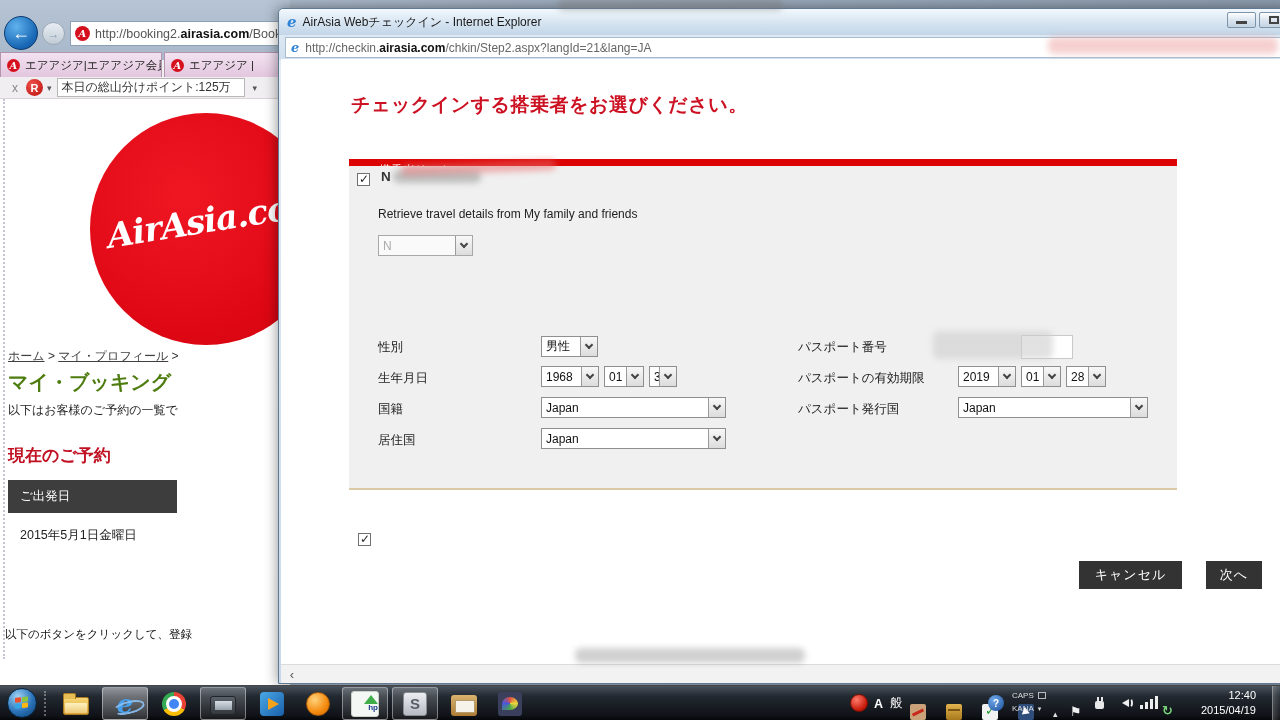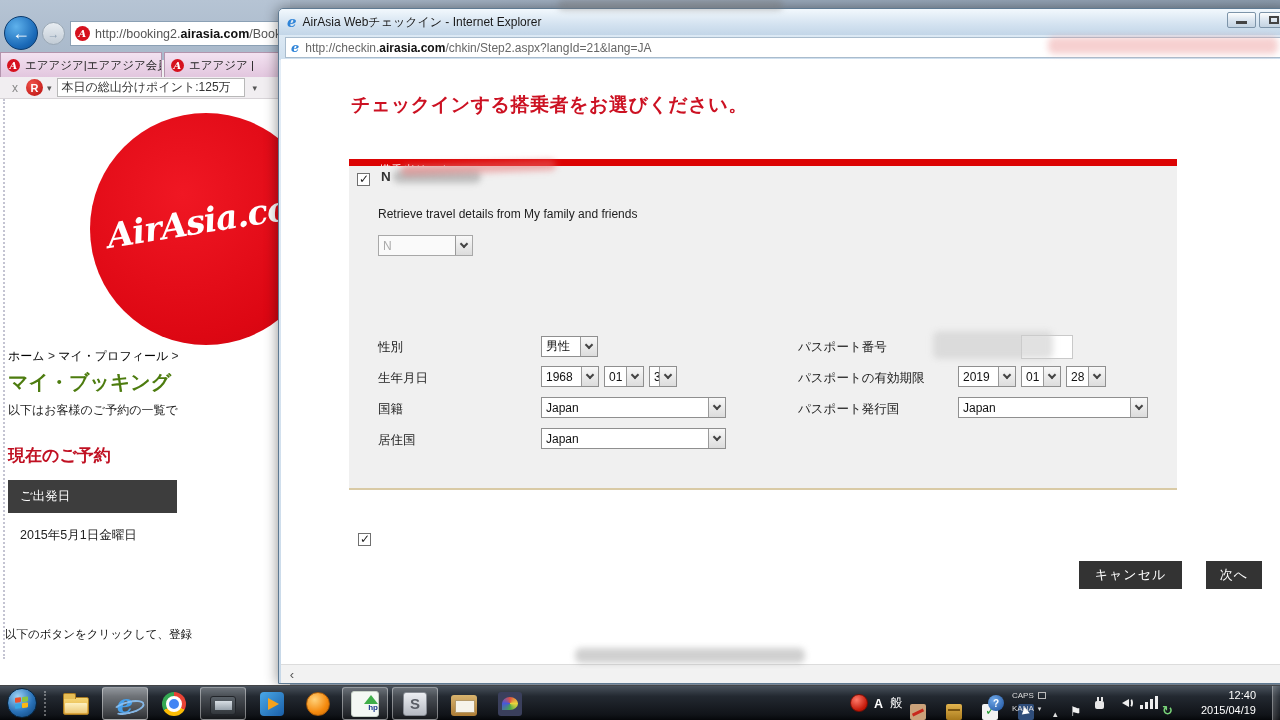--- a/index.html
+++ b/index.html
@@ -35,21 +35,21 @@
   #points-field{width:188px;height:19px;background:#fff;border:1px solid #b8b8b8;
     font-size:12px;color:#333;display:flex;align-items:center;padding:0 4px;margin-left:5px;white-space:nowrap;overflow:hidden;}
   .ddv{font-size:9px;color:#555;margin-left:4px;}
   #bg-content{left:0;top:99px;width:290px;height:591px;background:#fff;}
   #dotline{left:3px;top:0;width:2px;height:560px;border-left:2px dotted #c4c4d2;}
   #aa-logo{left:90px;top:14px;width:232px;height:232px;border-radius:50%;
     background:radial-gradient(circle at 40% 35%,#f01723,#dd0713 70%,#cc040f);overflow:visible;}
   #aa-logo-text{position:absolute;left:16px;top:86px;color:#fff;
     font:italic bold 34px "DejaVu Serif",serif;transform:rotate(-9deg);white-space:nowrap;letter-spacing:-1px;}
   .crumb{font-size:12px;color:#333;}
-  .crumb a{color:#000000;cursor:pointer;}
+  .crumb a{color:#404040;text-decoration:underline;cursor:pointer;}
   #bg-h1{font-size:20px;font-weight:bold;color:#4d7c0f;}
   #bg-intro{font-size:12px;color:#222;white-space:nowrap;}
   #bg-h2{font-size:17px;font-weight:bold;color:#c01022;}
   #dep-header{left:8px;top:381px;width:169px;height:33px;background:#3d3d3d;color:#fff;
     font-size:12.5px;display:flex;align-items:center;padding-left:12px;}
   #dep-date{left:20px;top:428px;font-size:12.5px;color:#222;}
   #nobook{left:3px;top:508px;font-size:17px;color:#9a9a9a;white-space:nowrap;}
   #nobook-sub{left:5px;top:528px;font-size:11.5px;color:#111;white-space:nowrap;}
 
   

